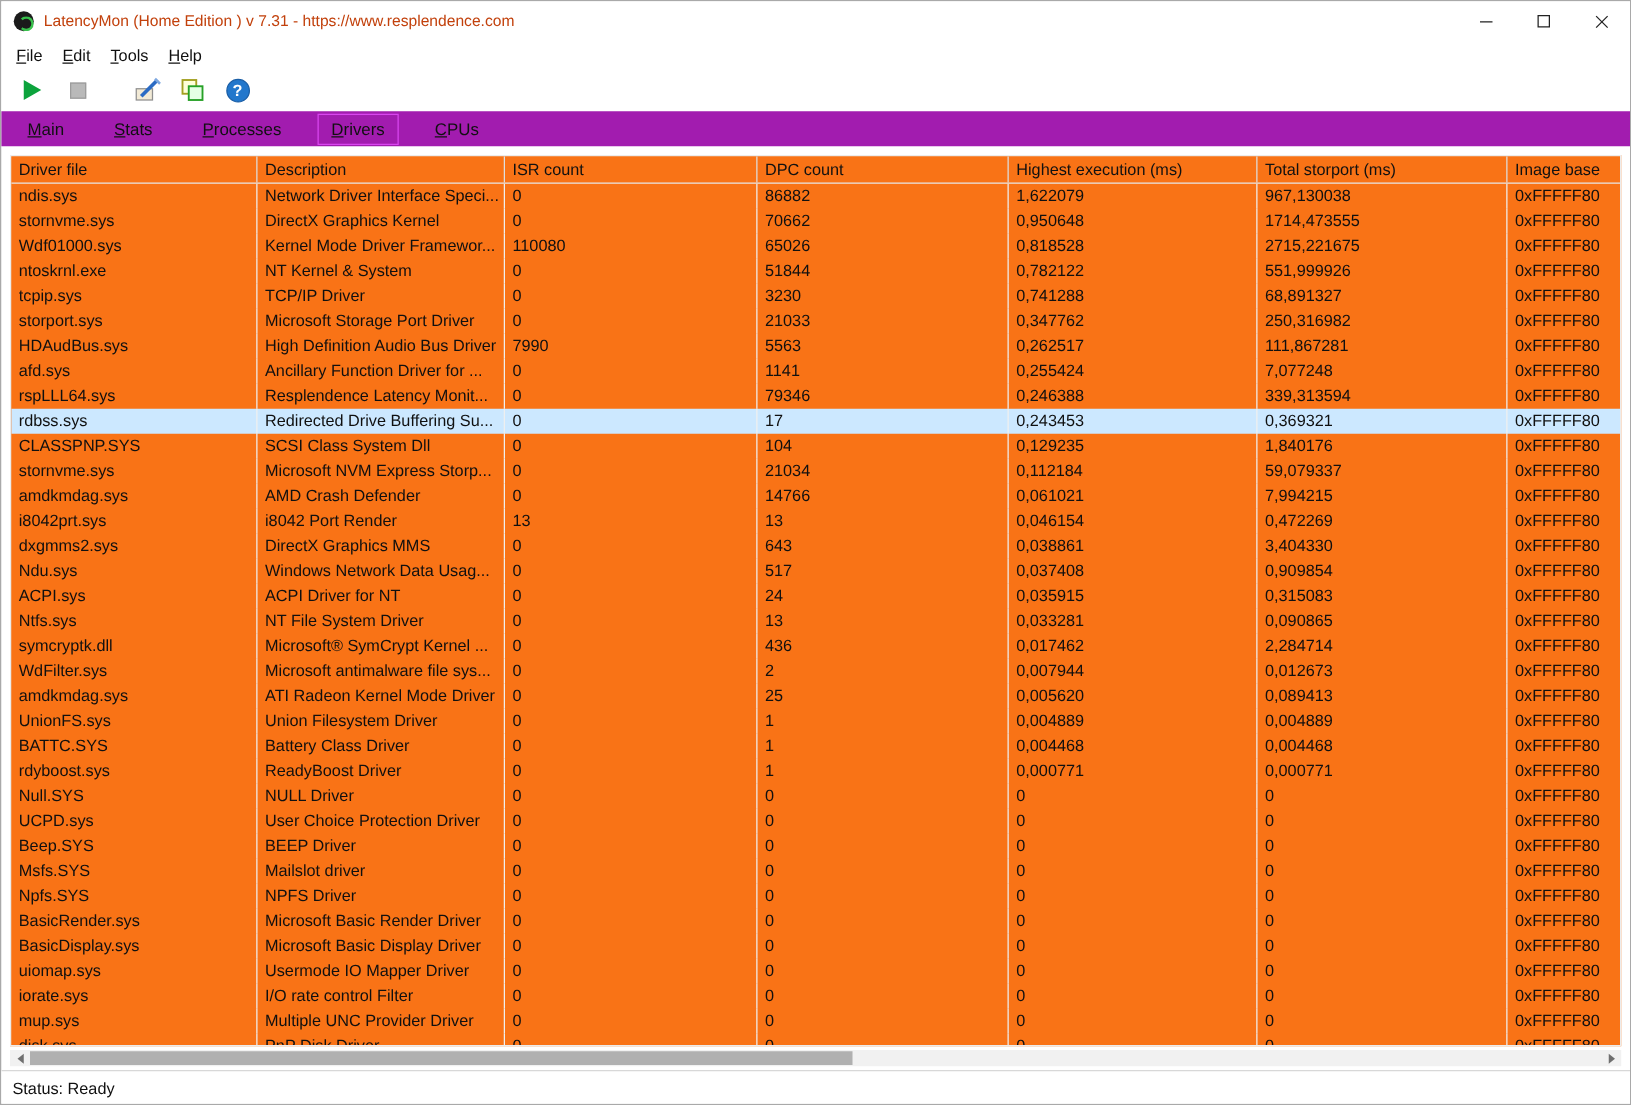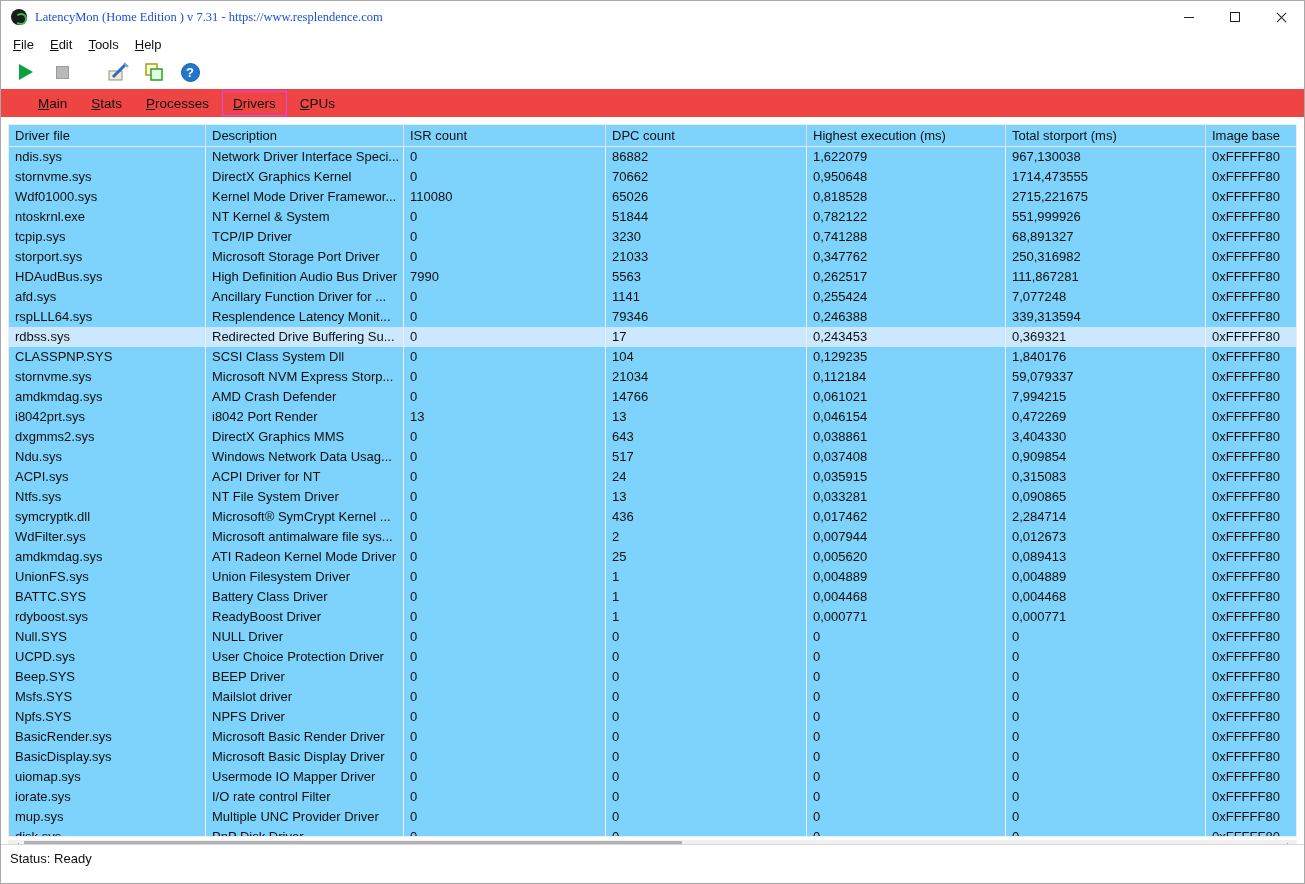--- a/index.html
+++ b/index.html
@@ -11,21 +11,21 @@
     overflow:hidden;
     position:relative;
   }
 
   
   .titlebar { height:32px; display:flex; align-items:center; background:#ffffff; }
   .app-icon { width:16px; height:16px; margin:0 8px 0 10px; border-radius:50%;
               background:#1b1b1b; position:relative; flex:0 0 auto; }
   .app-icon::after { content:""; position:absolute; left:4px; top:4px; width:8px; height:8px;
               border-radius:50%; border:2px solid #39c24d; border-left-color:transparent; }
-  .title-text { font-size:12.5px; color:#1d4ed8; white-space:nowrap;font-family:Liberation Serif, serif; }
+  .title-text { font-size:12.5px; color:#c2410c; white-space:nowrap; }
   .win-controls { margin-left:auto; display:flex; height:32px; }
   .win-btn { width:46px; height:32px; display:flex; align-items:center; justify-content:center; cursor:default; }
   .glyph-min { width:10px; height:1px; background:#222; }
   .glyph-max { width:10px; height:10px; border:1px solid #222; }
   .glyph-close { position:relative; width:11px; height:11px; }
   .glyph-close::before,.glyph-close::after { content:""; position:absolute; left:-1px; top:5px;
        width:13px; height:1px; background:#222; }
   .glyph-close::before { transform:rotate(45deg); }
   .glyph-close::after  { transform:rotate(-45deg); }
 
@@ -39,28 +39,28 @@
   .tb-btn { width:26px; height:26px; display:flex; align-items:center; justify-content:center; }
   .play-tri { width:0; height:0; border-top:8px solid transparent; border-bottom:8px solid transparent;
               border-left:14px solid #0ca33c; }
   .stop-sq { width:13px; height:13px; background:#b9b9b9; border:1px solid #9c9c9c; }
   .tb-group-gap { width:10px; }
   .help-circle { width:19px; height:19px; border-radius:50%; background:#2277cc;
                  border:1px solid #1a5ea6; color:#fff; font-size:13px; font-weight:bold;
                  display:flex; align-items:center; justify-content:center; }
 
   
-  .tabstrip { height:28px; display:flex; align-items:center; padding-left:26px; gap:2px; background:#ef4444; }
+  .tabstrip { height:28px; display:flex; align-items:center; padding-left:10px; gap:18px; background:#a21caf; }
   .tab { display:inline-block; font-size:13.5px; padding:4px 10px; border:1px solid transparent; cursor:default; }
   .tab::first-letter { text-decoration:underline; }
   .tab.active { border:1px solid #d946ef; }
 
   
   .listview { margin:7px 7px 0 7px; width:1289px; height:713px; overflow:hidden;
-              border:1px solid #ececec; background:#7dd3fc; position:relative; }
+              border:1px solid #ececec; background:#f97316; position:relative; }
   .lv-inner { width:1352px; }
   .lv-head { display:flex; height:22px; border-bottom:1px solid #e8e8e8; }
   .hcell { font-size:13px; line-height:21px; padding-left:6px; border-right:1px solid #dedede;
            white-space:nowrap; overflow:hidden; color:#111; }
   .lv-row { display:flex; height:20px; }
   .lv-row.selected { background:#cce8ff; }
   .c { font-size:13px; line-height:20px; padding-left:6px; border-right:1px solid #efefef;
        white-space:nowrap; overflow:hidden; }
   .c0{width:197px}.c1{width:198px}.c2{width:202px}.c3{width:201px}.c4{width:199px}.c5{width:200px}.c6{width:155px}
 
@@ -68,21 +68,21 @@
   .hscroll { margin:3px 7px 0 7px; height:13px; background:#f1f1f1; position:relative; }
   .hs-arrow { position:absolute; top:0; width:16px; height:13px;
               display:flex; align-items:center; justify-content:center; }
   .hs-arrow.left  { left:0; }
   .hs-arrow.right { right:0; }
   .tri-l { width:0; height:0; border-top:4px solid transparent; border-bottom:4px solid transparent; border-right:5px solid #6f6f6f; }
   .tri-r { width:0; height:0; border-top:4px solid transparent; border-bottom:4px solid transparent; border-left:5px solid #6f6f6f; }
   .hs-thumb { position:absolute; left:16px; top:1px; width:658px; height:11px; background:#b0b0b0; }
 
   
-  .statusbar { position:absolute; left:0; right:0; bottom:12px; height:27px;
+  .statusbar { position:absolute; left:0; right:0; bottom:0; height:27px;
                border-top:1px solid #d8d8d8; background:#fff;
                display:flex; align-items:center; padding-left:9px; font-size:13px; }
 
   svg { display:block; }
 </style>
 </head>
 <body>
 
 <div class="titlebar">
   <span class="app-icon"></span>

